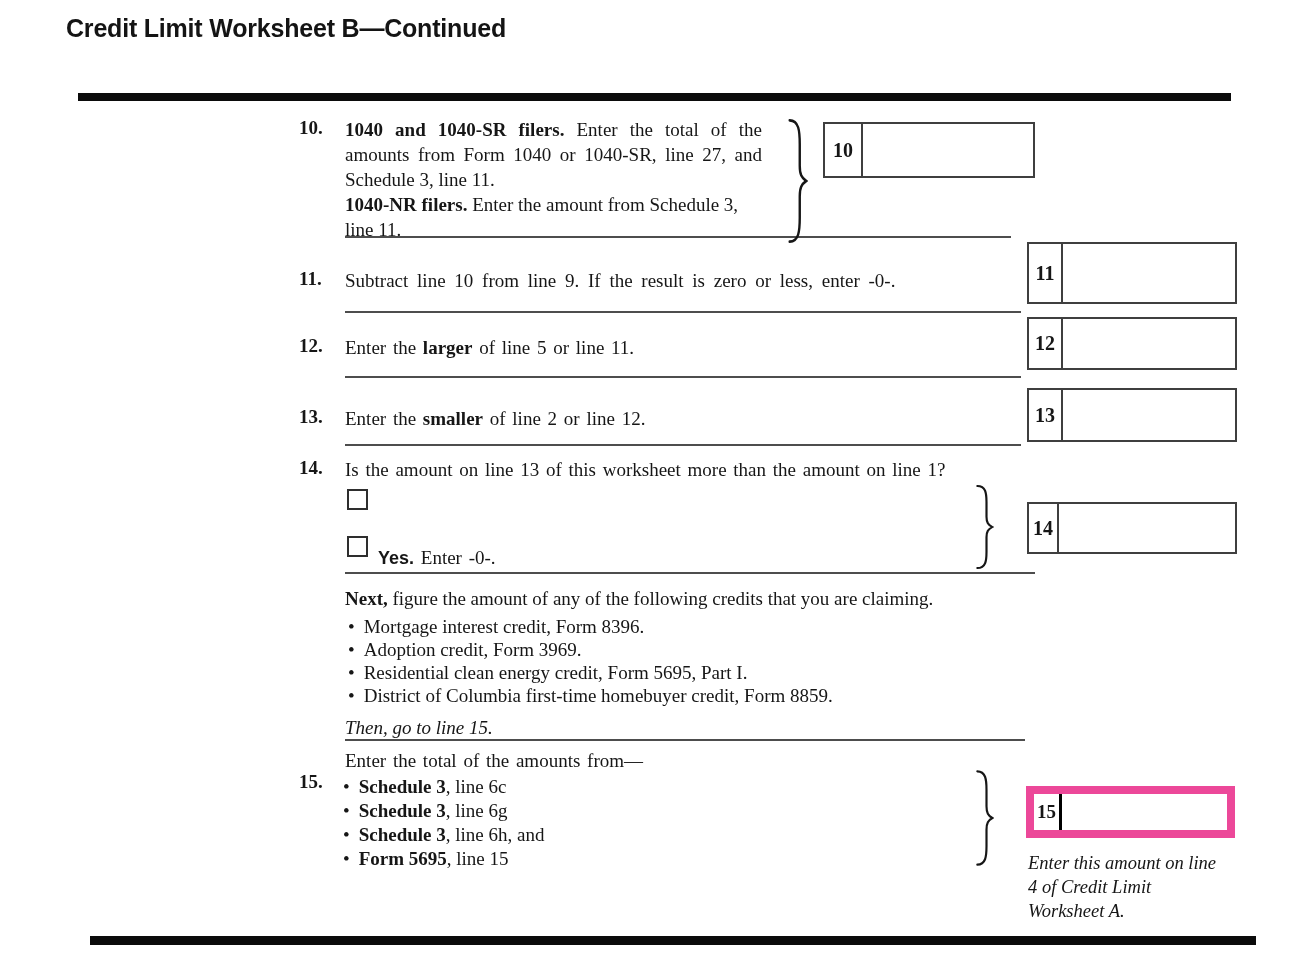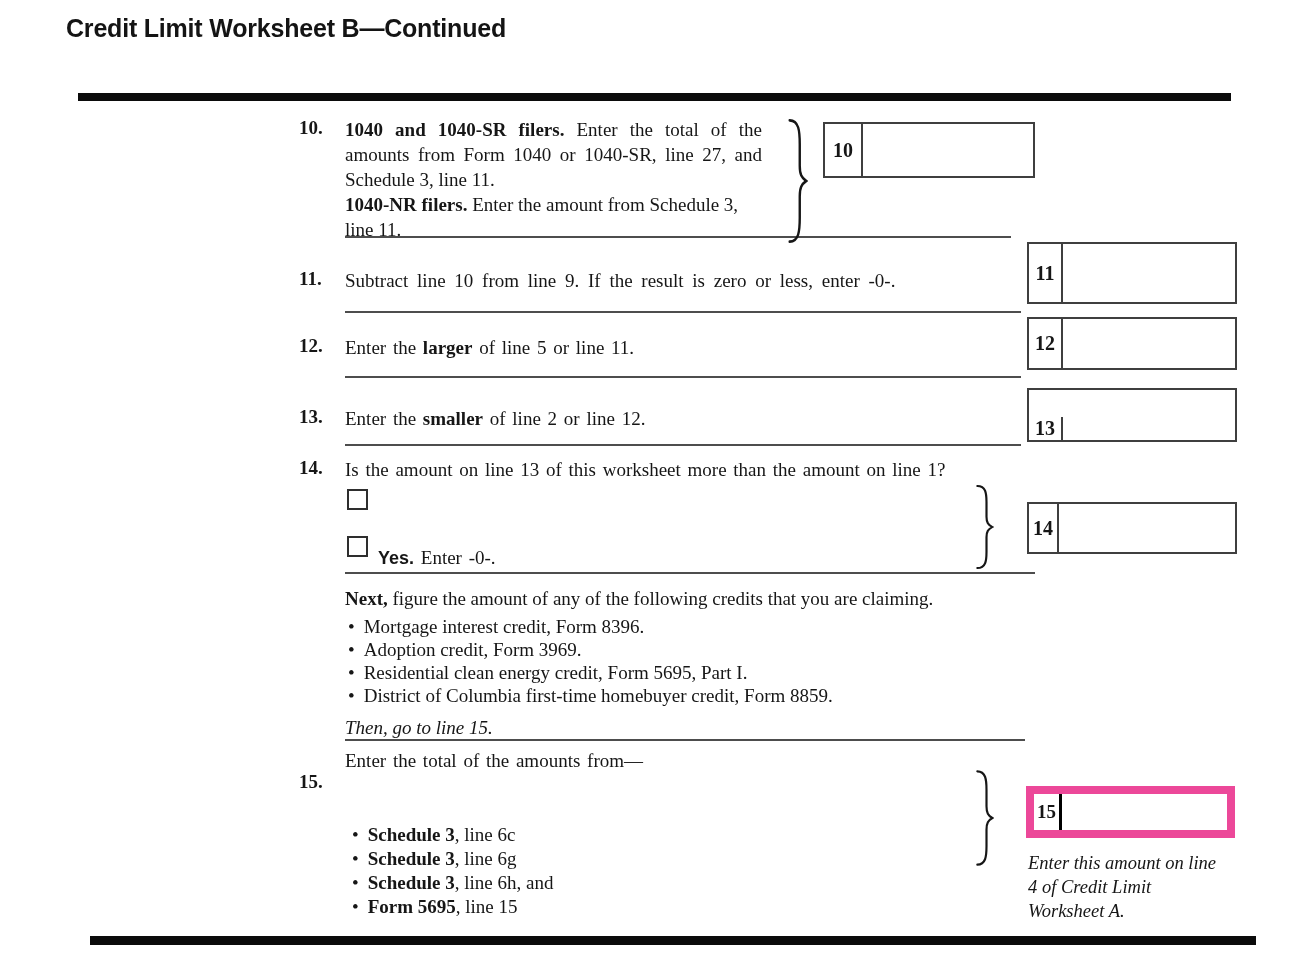--- a/index.html
+++ b/index.html
@@ -80,21 +80,21 @@
   <div class="txt ws2" style="left:345px; top:335px;"><span>Enter the </span><b>larger</b><span> of line 5 or line 11.</span></div>
   <div class="rule" style="left:345px; top:376px; width:676px;"></div>
   <div class="amtbox" style="left:1027px; top:317px; width:210px; height:53px;">
     <div class="lbl" style="width:34px;">12</div>
     <div class="val"></div>
   </div>
 
   <div class="num" style="left:299px; top:406px;">13.</div>
   <div class="txt ws2" style="left:345px; top:406px;"><span>Enter the </span><b>smaller</b><span> of line 2 or line 12.</span></div>
   <div class="rule" style="left:345px; top:444px; width:676px;"></div>
-  <div class="amtbox" style="left:1027px; top:388px; width:210px; height:54px;align-items:flex-end;">
+  <div class="amtbox" style="left:1027px; top:388px; width:210px; height:54px;">
     <div class="lbl" style="width:34px;">13</div>
     <div class="val"></div>
   </div>
 
   <div class="num" style="left:299px; top:457px;">14.</div>
   <div class="txt ws2" style="left:345px; top:457px; width:700px;">Is the amount on line 13 of this worksheet more than the amount on line 1?</div>
   <div class="checkbox" style="left:347px; top:489px;"></div>
   <div class="checkbox" style="left:347px; top:536px;"></div>
   <div class="txt ws2" style="left:378px; top:545px;"><b class="bsans">Yes.</b><span> Enter -0-.</span></div>
   <div class="brace" style="left:974px; top:483px; width:20px; height:88px;">
@@ -113,21 +113,21 @@
     <div class="li">Mortgage interest credit, Form 8396.</div>
     <div class="li">Adoption credit, Form 3969.</div>
     <div class="li">Residential clean energy credit, Form 5695, Part I.</div>
     <div class="li">District of Columbia first-time homebuyer credit, Form 8859.</div>
   </div>
   <div class="txt italic" style="left:345px; top:715px;">Then, go to line 15.</div>
   <div class="rule" style="left:345px; top:739px; width:680px;"></div>
 
   <div class="num" style="left:299px; top:771px;">15.</div>
   <div class="txt ws2" style="left:345px; top:748px;">Enter the total of the amounts from—</div>
-  <div class="bullets bullets15" style="left:352px; top:775px;margin-top:48px;">
+  <div class="bullets bullets15" style="left:343px; top:775px;">
     <div class="li"><b>Schedule 3</b><span>, line 6c</span></div>
     <div class="li"><b>Schedule 3</b><span>, line 6g</span></div>
     <div class="li"><b>Schedule 3</b><span>, line 6h, and</span></div>
     <div class="li"><b>Form 5695</b><span>, line 15</span></div>
   </div>
   <div class="brace" style="left:974px; top:768px; width:20px; height:100px;">
     <svg viewBox="0 0 24 120" preserveAspectRatio="none">
       <path d="M4,4 C14,4 15,14 15,26 L15,46 C15,54 17,57 22,60 C17,63 15,66 15,74 L15,94 C15,106 14,116 4,116" stroke="#161616" stroke-width="2.6" fill="none" stroke-linecap="round"></path>
     </svg>
   </div>

